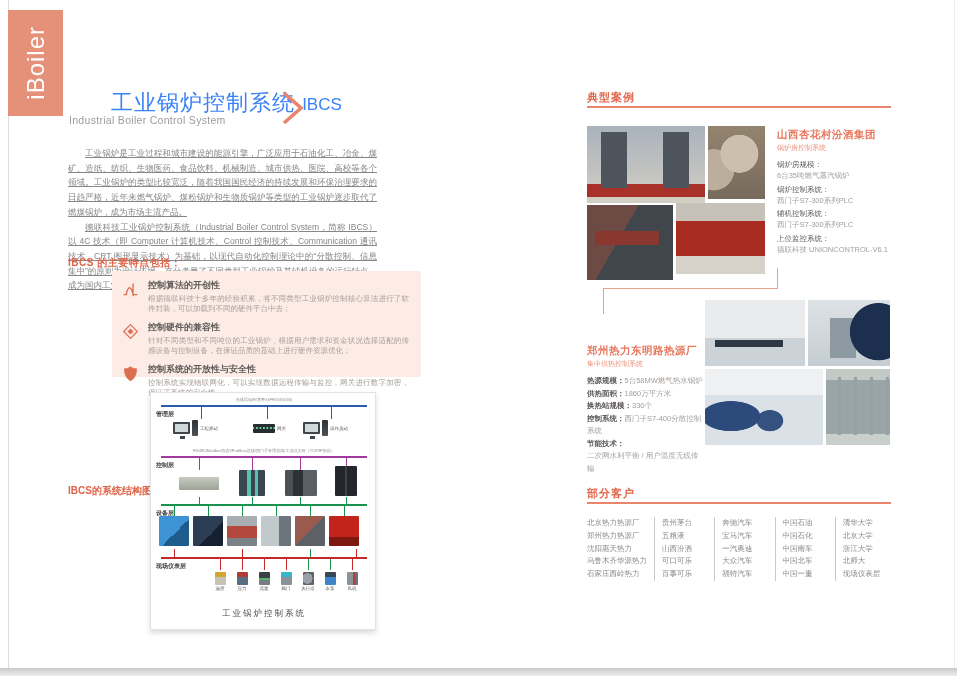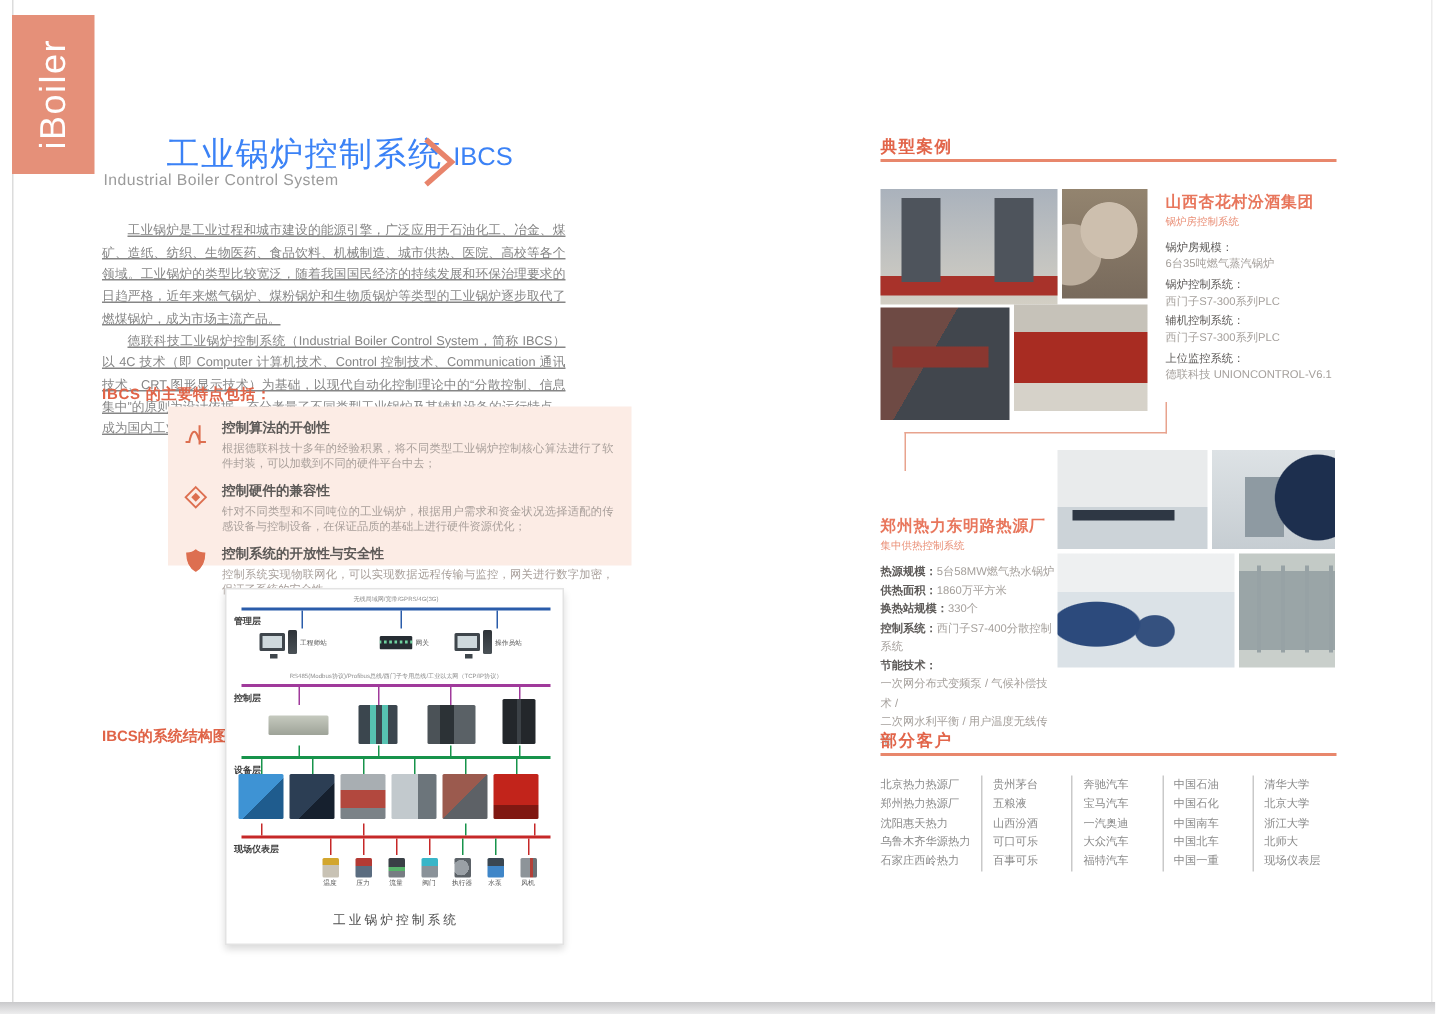--- a/index.html
+++ b/index.html
@@ -275,21 +275,20 @@
   <div class="abs conn" style="left:603px; top:288px; width:1px; height:26px;"></div>
 
   <div class="abs" style="left:587px; top:344px; width:118px;">
     <div class="case-title">郑州热力东明路热源厂</div>
     <div class="case-sub">集中供热控制系统</div>
     <div class="spec-line"><span class="spec-label">热源规模：</span><span class="spec-value">5台58MW燃气热水锅炉</span></div>
     <div class="spec-line"><span class="spec-label">供热面积：</span><span class="spec-value">1860万平方米</span></div>
     <div class="spec-line"><span class="spec-label">换热站规模：</span><span class="spec-value">330个</span></div>
     <div class="spec-line"><span class="spec-label">控制系统：</span><span class="spec-value">西门子S7-400分散控制系统</span></div>
     <div class="spec-line"><span class="spec-label">节能技术：</span></div>
-    <div class="spec-line spec-value">一次网分布式变频泵 / 气候补偿技术 /</div>
     <div class="spec-line spec-value">二次网水利平衡 / 用户温度无线传输</div>
   </div>
 
   <div class="photo" style="left:705px; top:300px; width:100px; height:66px; background:linear-gradient(#2e3744,#2e3744) 10px 40px / 68px 7px no-repeat, linear-gradient(#e9ebec 0 58%, #ccd3d8 58%);"></div>
   <div class="photo" style="left:808px; top:300px; width:82px; height:66px; background:radial-gradient(circle at 86% 48%, #1d2f4e 0 36%, transparent 37%), linear-gradient(#8e9aa2,#8e9aa2) 22px 18px / 26px 40px no-repeat, linear-gradient(#dde2e5,#c6cdd2);"></div>
   <div class="photo" style="left:705px; top:369px; width:118px; height:76px; background:radial-gradient(ellipse at 22% 62%, #2c4a7c 0 22%, transparent 23%), radial-gradient(ellipse at 55% 68%, #35517f 0 14%, transparent 15%), linear-gradient(#eef0f1 0 34%, #dbe2e7 34%);"></div>
   <div class="photo" style="left:826px; top:369px; width:64px; height:76px; background:linear-gradient(90deg,#97a2a5 0 3px,transparent 3px) 12px 8px / 16px 58px repeat-x, linear-gradient(#c3cac6 0 15%, #9aa5a7 15% 85%, #c9cfcb 85%);"></div>
 
   <div class="abs section-h" style="left:587px; top:486px;">部分客户</div>
   <div class="abs rule" style="left:587px; top:502px; width:304px;"></div>

